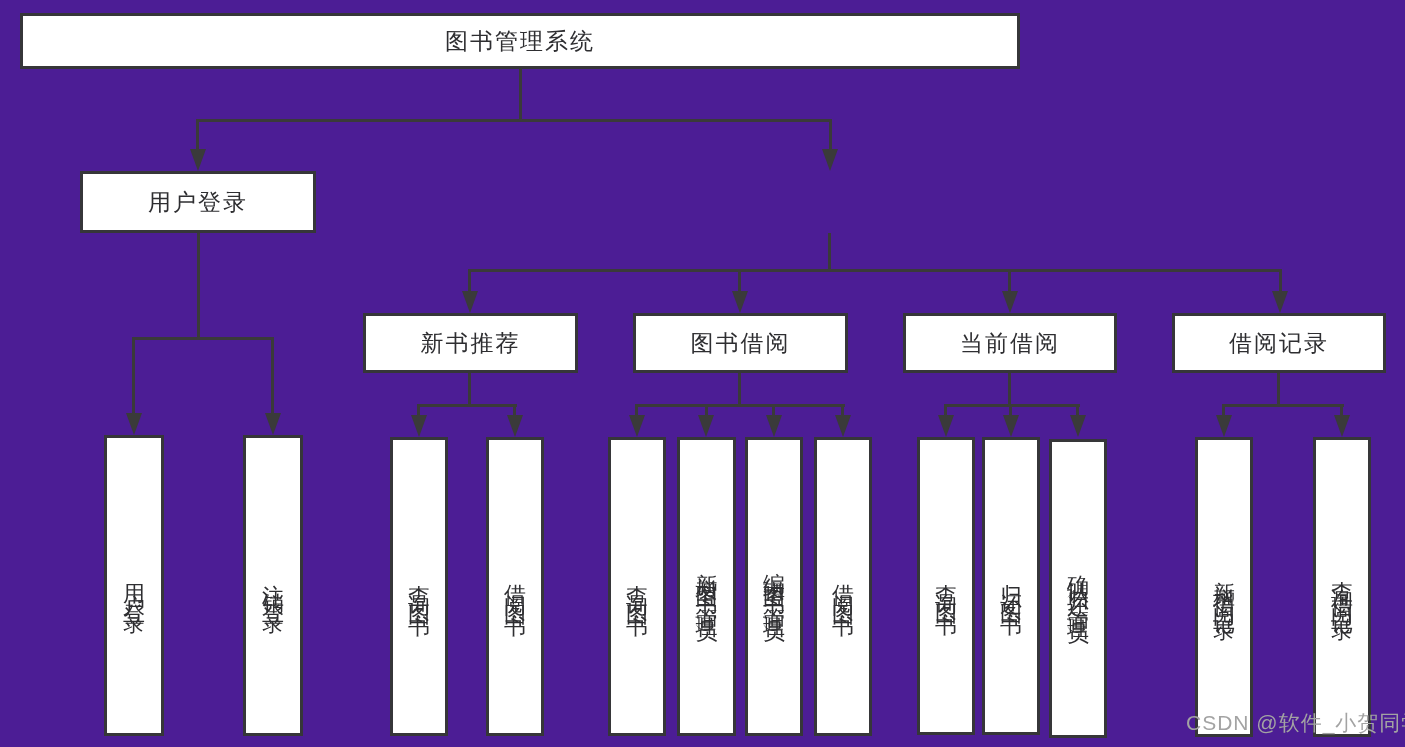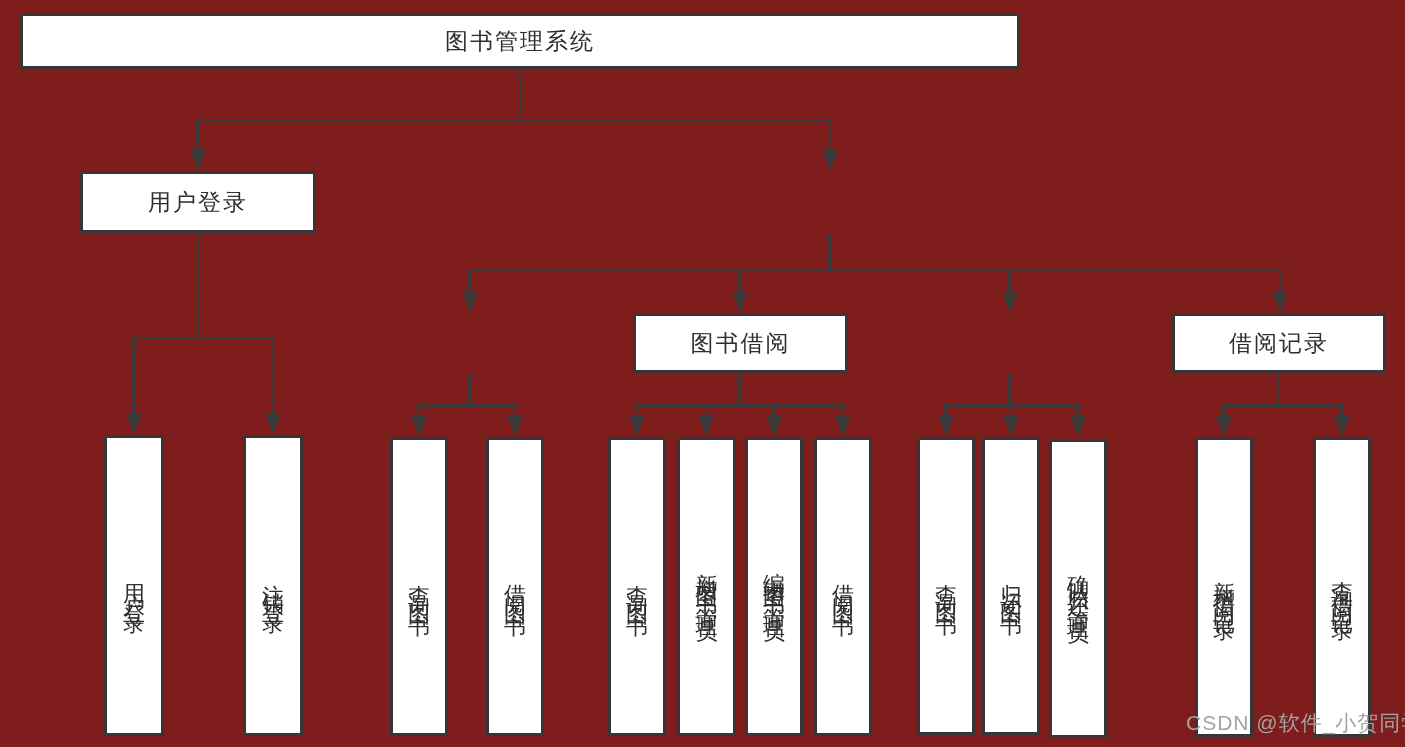--- a/index.html
+++ b/index.html
@@ -5,21 +5,21 @@
   html, body {
     margin: 0;
     padding: 0;
     background: #ffffff;
     font-family: "Liberation Sans", "DejaVu Sans", sans-serif;
   }
   #stage {
     position: relative;
     width: 1405px;
     height: 747px;
-    background: #7f1d1d;
+    background: #4c1d95;
     overflow: hidden;
   }
   
   .node {
     position: absolute;
     box-sizing: border-box;
     background: #ffffff;
     border: 3px solid #363639;
     color: #2e2e31;
     display: flex;
@@ -87,21 +87,23 @@
   <div class="hl" style="left:468px; top:269px; width:814px;"></div>
   <div class="vl" style="left:468px; top:269px; height:24px;"></div>
   <div class="vl" style="left:738px; top:269px; height:24px;"></div>
   <div class="vl" style="left:1008px; top:269px; height:24px;"></div>
   <div class="vl" style="left:1279px; top:269px; height:24px;"></div>
   <div class="ah" style="left:462px; top:291px;"></div>
   <div class="ah" style="left:732px; top:291px;"></div>
   <div class="ah" style="left:1002px; top:291px;"></div>
   <div class="ah" style="left:1272px; top:291px;"></div>
 
+  <div class="node hnode" style="left:363px; top:313px; width:215px; height:60px;">新书推荐</div>
   <div class="node hnode" style="left:633px; top:313px; width:215px; height:60px;">图书借阅</div>
+  <div class="node hnode" style="left:903px; top:313px; width:214px; height:60px;">当前借阅</div>
   <div class="node hnode" style="left:1172px; top:313px; width:214px; height:60px;">借阅记录</div>
 
   <div class="vl" style="left:468px; top:373px; height:34px;"></div>
   <div class="hl" style="left:417px; top:404px; width:100px;"></div>
   <div class="vl" style="left:417px; top:404px; height:13px;"></div>
   <div class="vl" style="left:513px; top:404px; height:13px;"></div>
   <div class="ah" style="left:411px; top:415px;"></div>
   <div class="ah" style="left:507px; top:415px;"></div>
 
   <div class="vl" style="left:738px; top:373px; height:34px;"></div>

